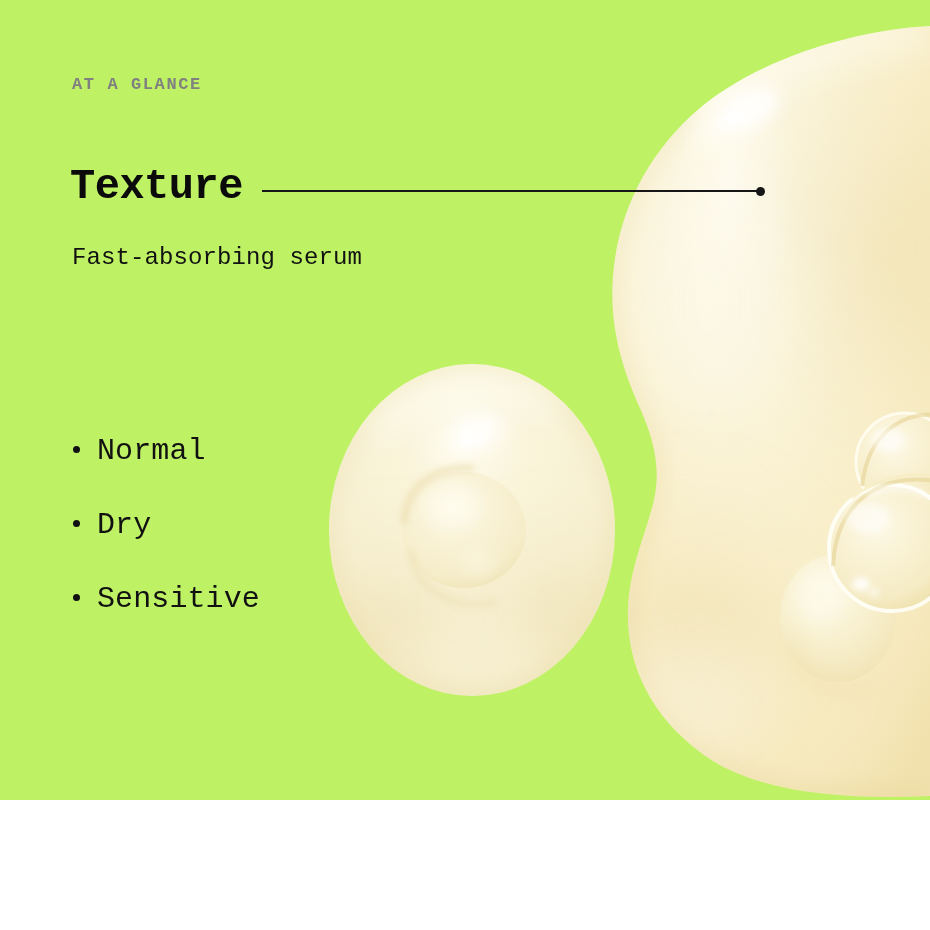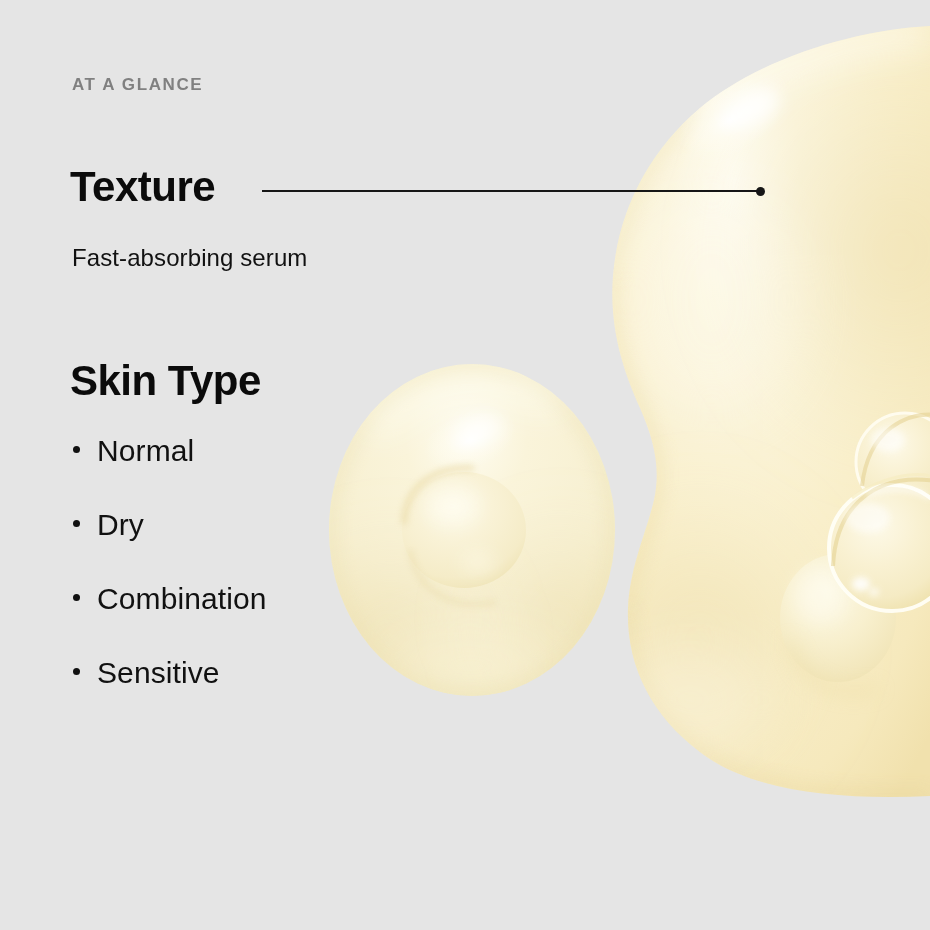--- a/index.html
+++ b/index.html
@@ -8,23 +8,24 @@
     padding: 0;
     background: #ffffff;
   }
   body {
     font-family: "Liberation Sans", sans-serif;
     -webkit-font-smoothing: antialiased;
   }
   #stage {
     position: relative;
     width: 930px;
-    height: 930px;
-    background: #e5e5e5;
+    height: 800px;
+    background: #bef264;
     overflow: hidden;
+    font-family: Liberation Mono, monospace;
   }
 
   
   #artwork {
     position: absolute;
     left: 0;
     top: 0;
     width: 930px;
     height: 930px;
     pointer-events: none;
@@ -306,35 +307,30 @@
 
     <div class="section-title" id="texture-title">Texture</div>
 
     <div id="leader">
       <div class="rule"></div>
       <div class="endpoint"></div>
     </div>
 
     <div class="subtext">Fast-absorbing serum</div>
 
-    <div class="section-title" id="skintype-title">Skin Type</div>
 
     <ul id="skin-list">
       <li>
         <span class="bullet"></span>
         <span>Normal</span>
       </li>
       <li>
         <span class="bullet"></span>
         <span>Dry</span>
       </li>
       <li>
         <span class="bullet"></span>
-        <span>Combination</span>
-      </li>
-      <li>
-        <span class="bullet"></span>
         <span>Sensitive</span>
       </li>
     </ul>
 
   </div>
 </div>
 
 </body></html>

